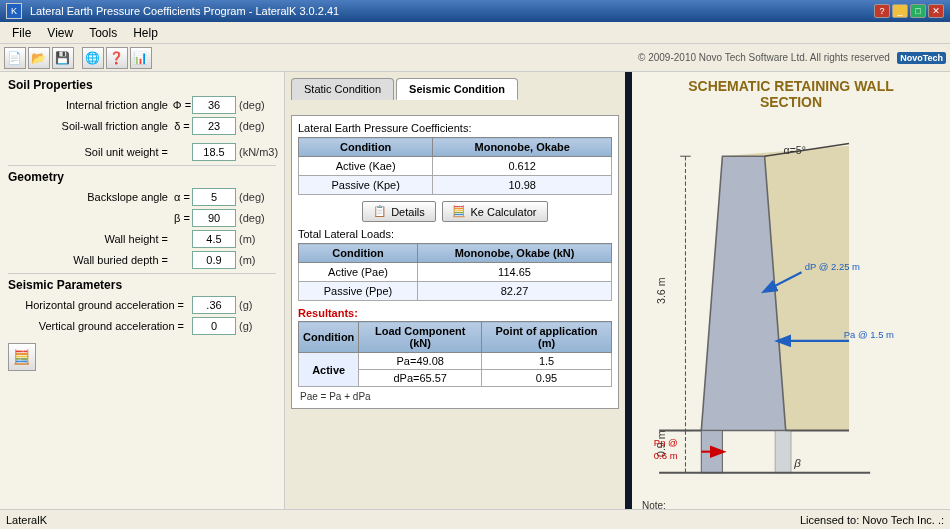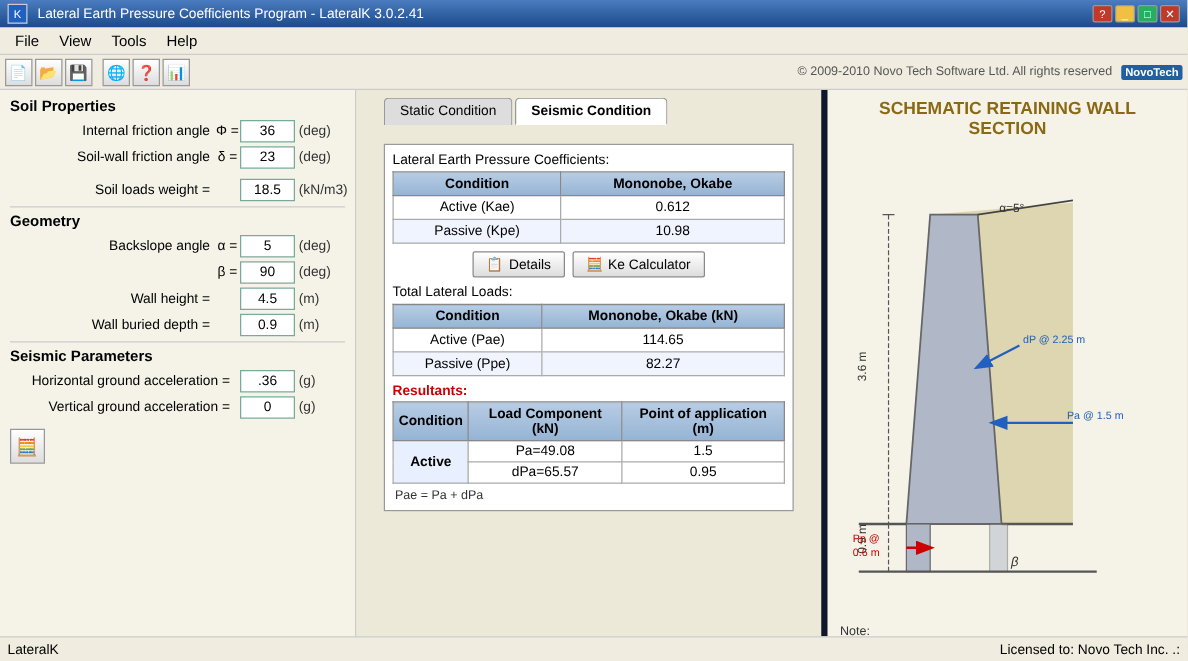--- a/index.html
+++ b/index.html
@@ -66,21 +66,21 @@
       border: 1px solid #999;
       display: flex; align-items: center; justify-content: center;
       cursor: pointer;
       font-size: 12px;
     }
     .toolbar-separator { width: 4px; }
     
     #main {
       display: flex;
       height: calc(529px - 66px - 20px);
-      gap: 16px;
+      gap: 0;
     }
     
     #left-panel {
       width: 285px;
       padding: 6px 8px;
       border-right: 1px solid #ccc;
       background: #f5f3e8;
       flex-shrink: 0;
     }
     .section-title {
@@ -189,21 +189,21 @@
       font-size: 10px;
       color: #333;
       margin-top: 4px;
       padding: 0 2px;
     }
     
     #right-panel {
       flex: 1;
       background: #f5f3e8;
       padding: 6px;
-      border-left: 5px solid #0f172a;
+      border-left: 7px solid #0f172a;
       position: relative;
       overflow: hidden;
     }
     .schematic-title {
       font-weight: bold;
       font-size: 14px;
       color: #8b6914;
       text-align: center;
       margin-bottom: 4px;
     }
@@ -346,21 +346,21 @@
     </div>
 
     <div class="field-row">
       <span class="field-label">Soil-wall friction angle</span>
       <span class="field-symbol">δ =</span>
       <input class="field-input" value="23" style="">
       <span class="field-unit">(deg)</span>
     </div>
 
     <div class="field-row" style="margin-top:8px;">
-      <span class="field-label">Soil loads weight =</span>
+      <span class="field-label">Soil unit weight =</span>
       <span class="field-symbol"></span>
       <input class="field-input" value="18.5" style="">
       <span class="field-unit">(kN/m3)</span>
     </div>
 
     <div class="geometry-divider"></div>
     <div class="section-title">Geometry</div>
 
     <div class="field-row">
       <span class="field-label">Backslope angle</span>

